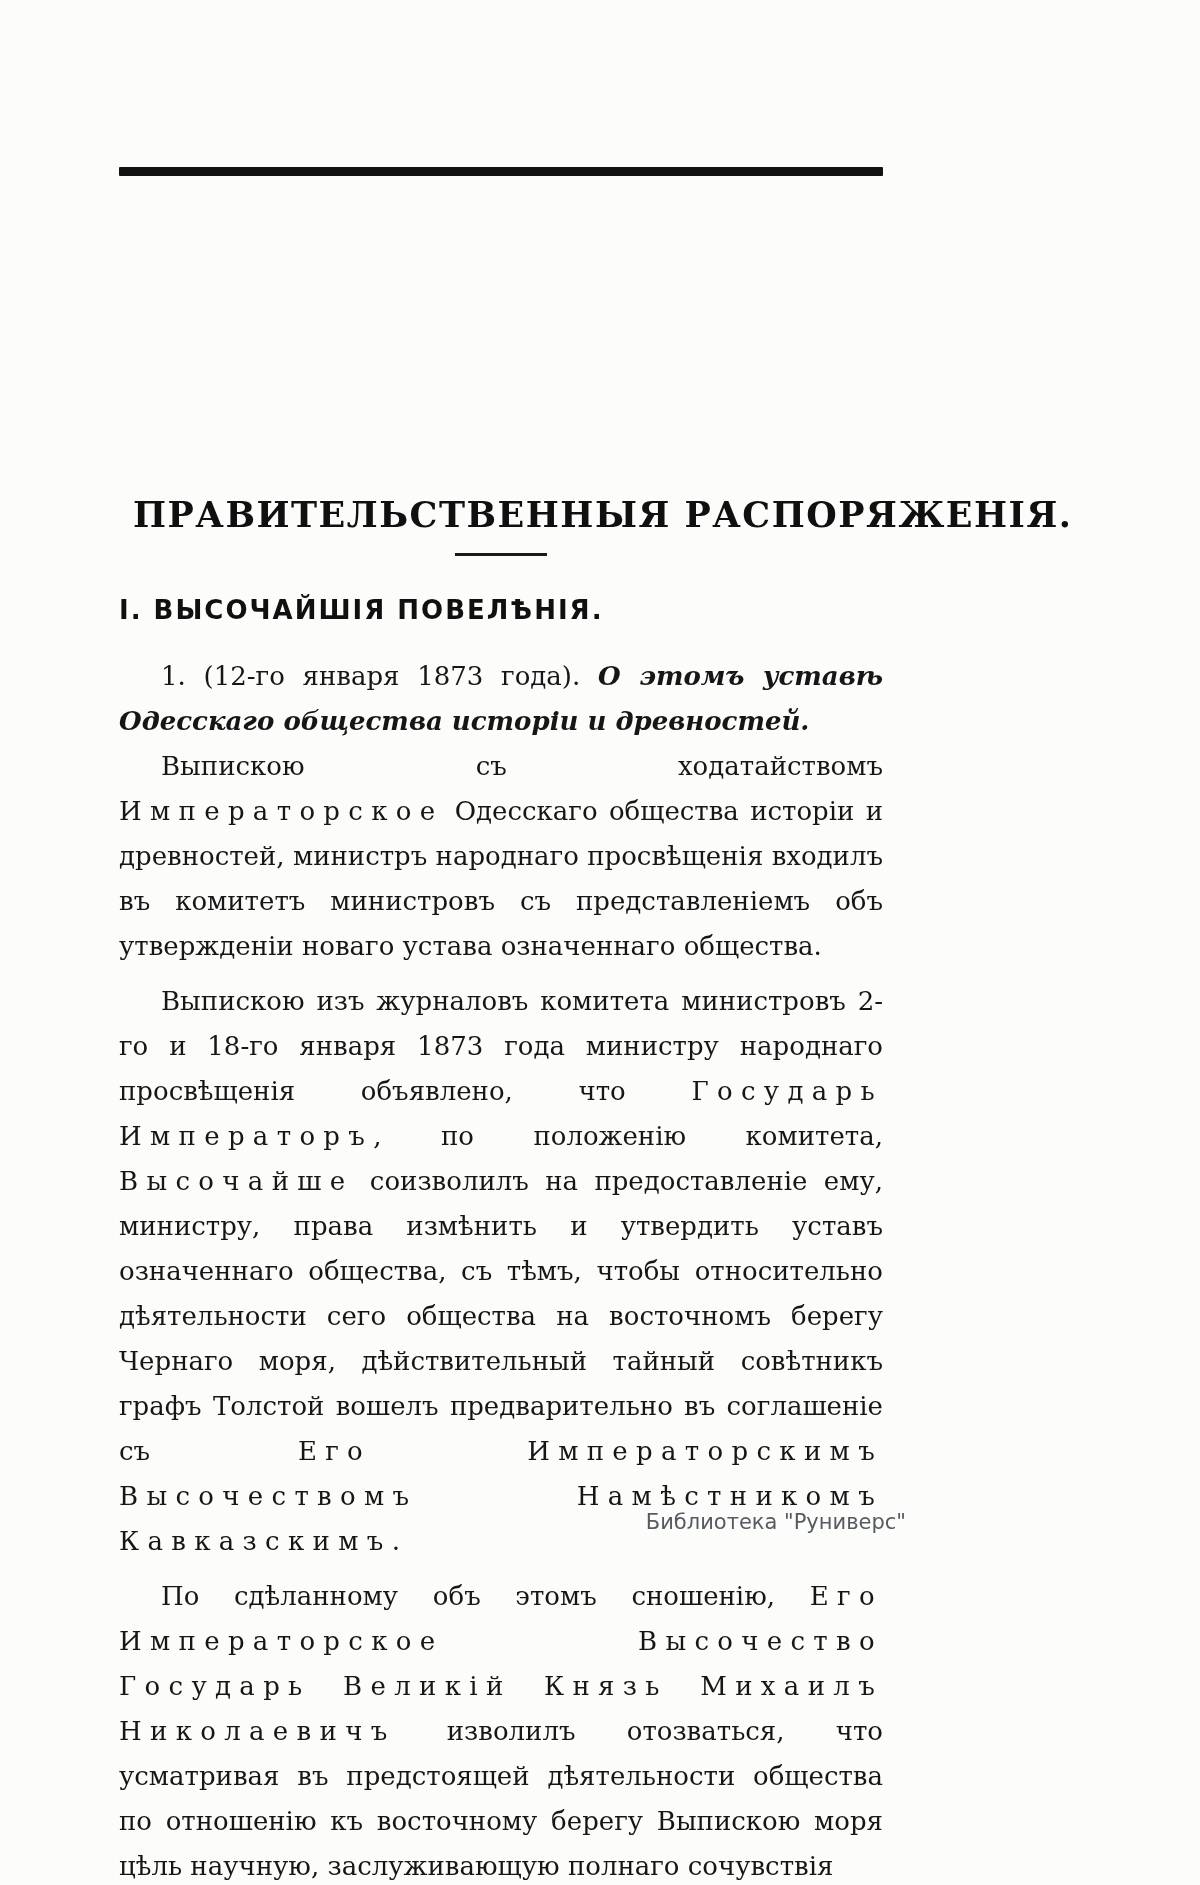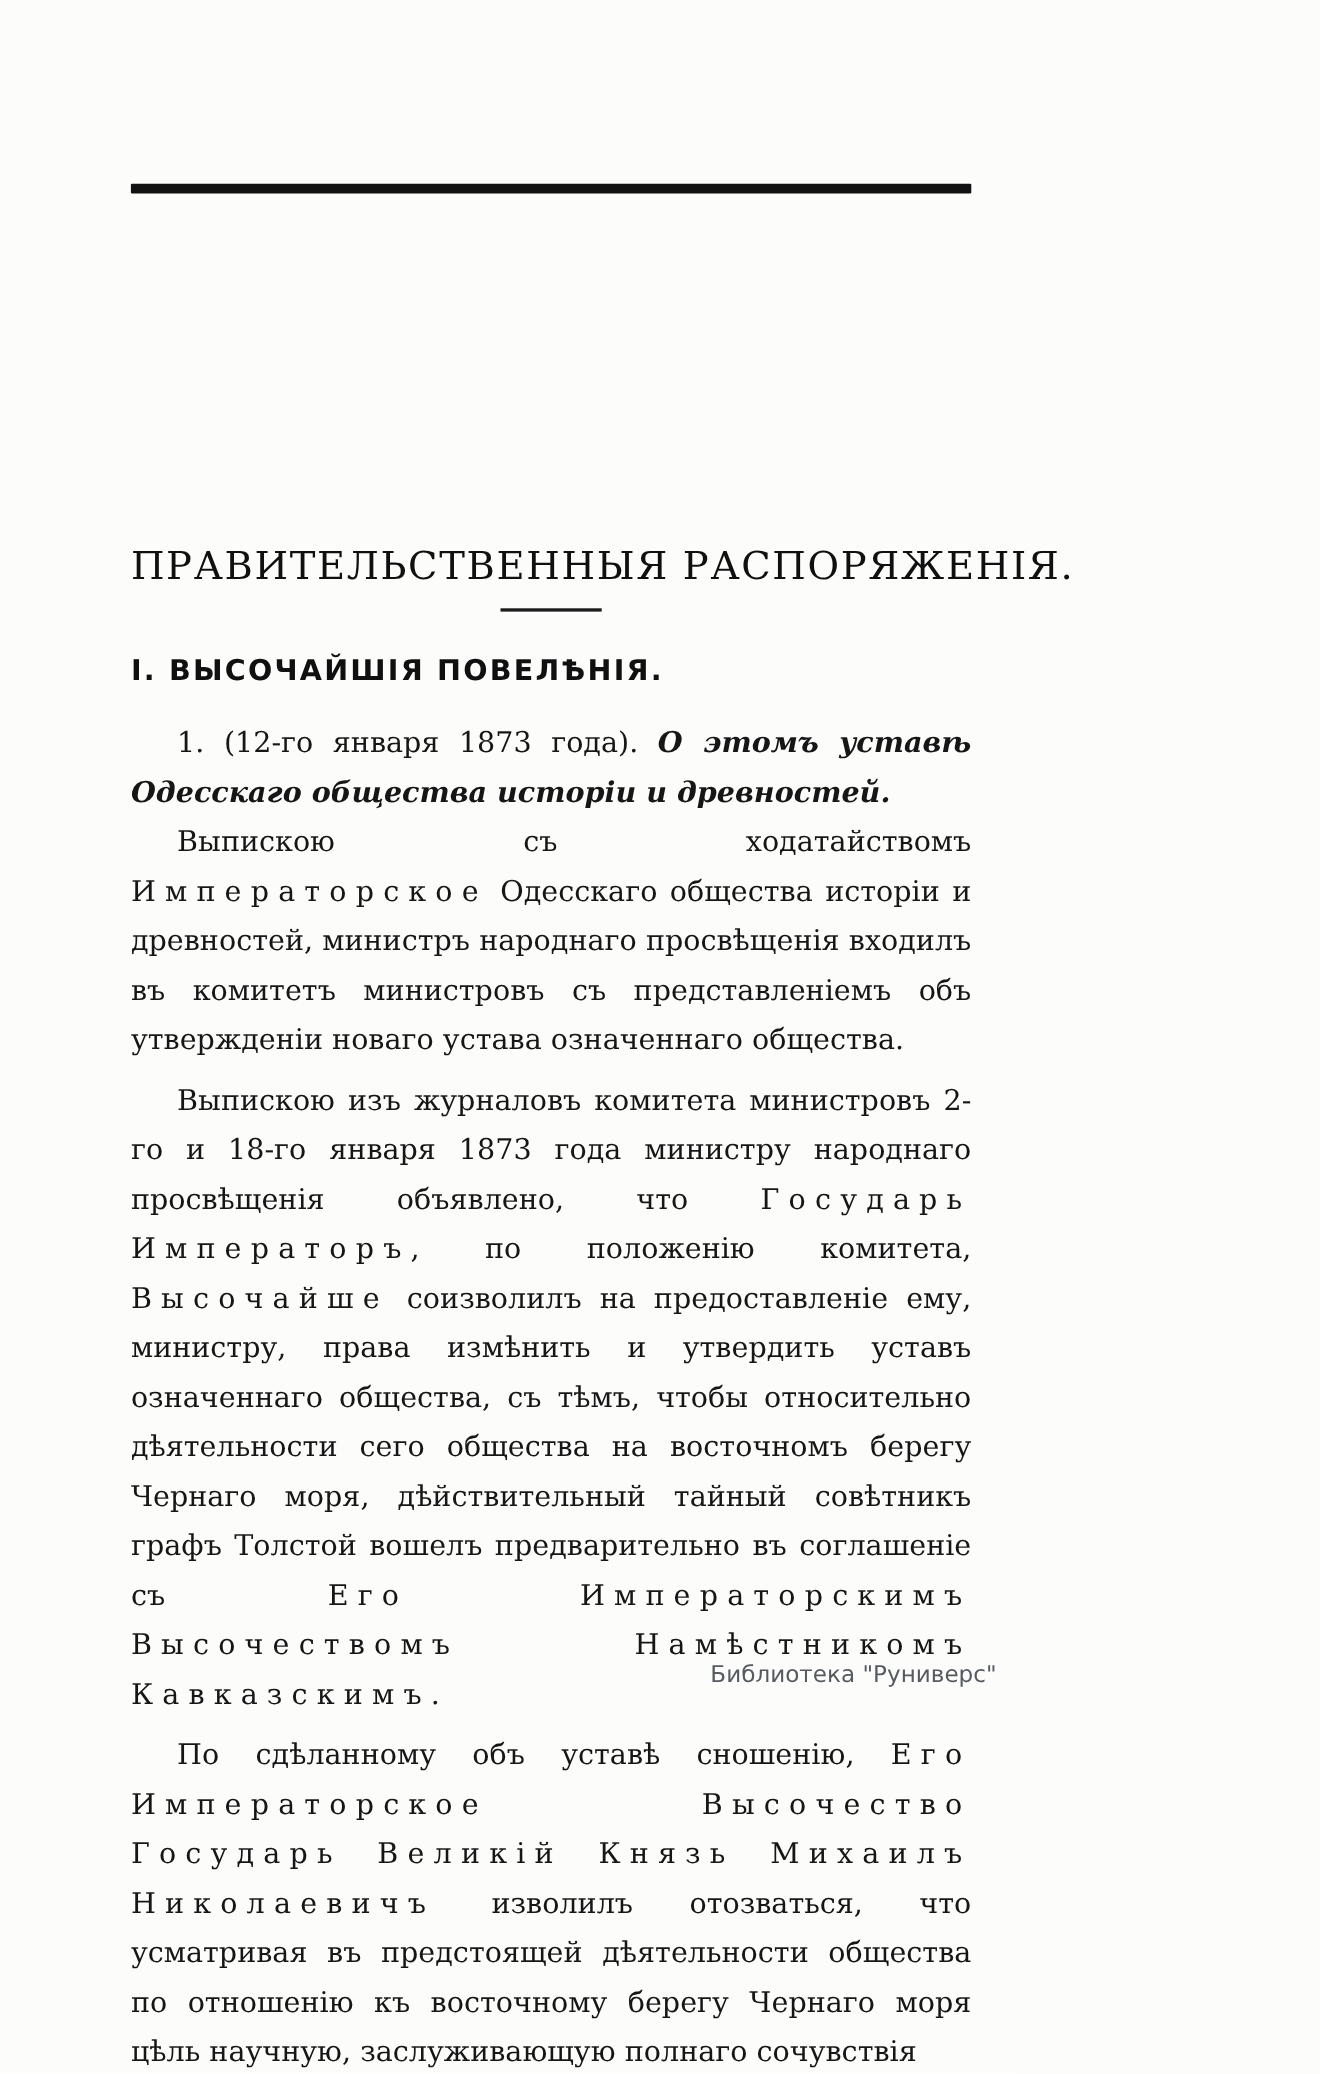--- a/index.html
+++ b/index.html
@@ -22,25 +22,25 @@
     top: 167px;
     width: 764px;
   }
   .top-rule {
     width: 100%;
     height: 9px;
     background: #121212;
     border-radius: 1px;
   }
   .page-title {
-    margin: 318px 0 0 0;
+    margin: 318px 0 0 14px;
     text-align: center;
     font-size: 35px;
     line-height: 1.2;
-    font-weight: normal;
+    font-weight: bold;
     letter-spacing: 1.5px;
     white-space: nowrap;
     color: #101010;
   }
   .title-divider {
     width: 92px;
     height: 3px;
     background: #1a1a1a;
     margin: 17px auto 0 auto;
   }
@@ -103,20 +103,20 @@
 
     <div class="body-text">
 
       <p class="body-para">
         <span class="item-lead">1. (12-го января 1873 года). </span><span class="item-title">О этомъ уставѣ Одесскаго общества исторіи и древностей.</span>
       </p>
 
       <div>
           <p class="body-para"><span>Выпискою съ ходатайствомъ </span><span class="sp">Императорское</span><span> Одесскаго общества исторіи и древностей, министръ народнаго просвѣщенія входилъ въ комитетъ министровъ съ представленіемъ объ утвержденіи новаго устава означеннаго общества.</span></p>
           <p class="body-para"><span>Выпискою изъ журналовъ комитета министровъ 2-го и 18-го января 1873 года министру народнаго просвѣщенія объявлено, что </span><span class="sp">Государь Императоръ</span><span>, по положенію комитета, </span><span class="sp">Высочайше</span><span> соизволилъ на предоставленіе ему, министру, права измѣнить и утвердить уставъ означеннаго общества, съ тѣмъ, чтобы относительно дѣятельности сего общества на восточномъ берегу Чернаго моря, дѣйствительный тайный совѣтникъ графъ Толстой вошелъ предварительно въ соглашеніе съ </span><span class="sp">Его Императорскимъ Высочествомъ Намѣстникомъ Кавказскимъ</span><span>.</span></p>
-          <p class="body-para"><span>По сдѣланному объ уставѣ сношенію, </span><span class="sp">Его Императорское Высочество Государь Великій Князь Михаилъ Николаевичъ</span><span> изволилъ отозваться, что усматривая въ предстоящей дѣятельности общества по отношенію къ восточному берегу Чернаго моря цѣль научную, заслуживающую полнаго сочувствія</span></p>
+          <p class="body-para"><span>По сдѣланному объ этомъ сношенію, </span><span class="sp">Его Императорское Высочество Государь Великій Князь Михаилъ Николаевичъ</span><span> изволилъ отозваться, что усматривая въ предстоящей дѣятельности общества по отношенію къ восточному берегу Выпискою моря цѣль научную, заслуживающую полнаго сочувствія</span></p>
         </div>
 
     </div>
   </div>
 
   <div class="watermark">Библиотека "Руниверс"</div>
 </div>
 
 </body></html>

